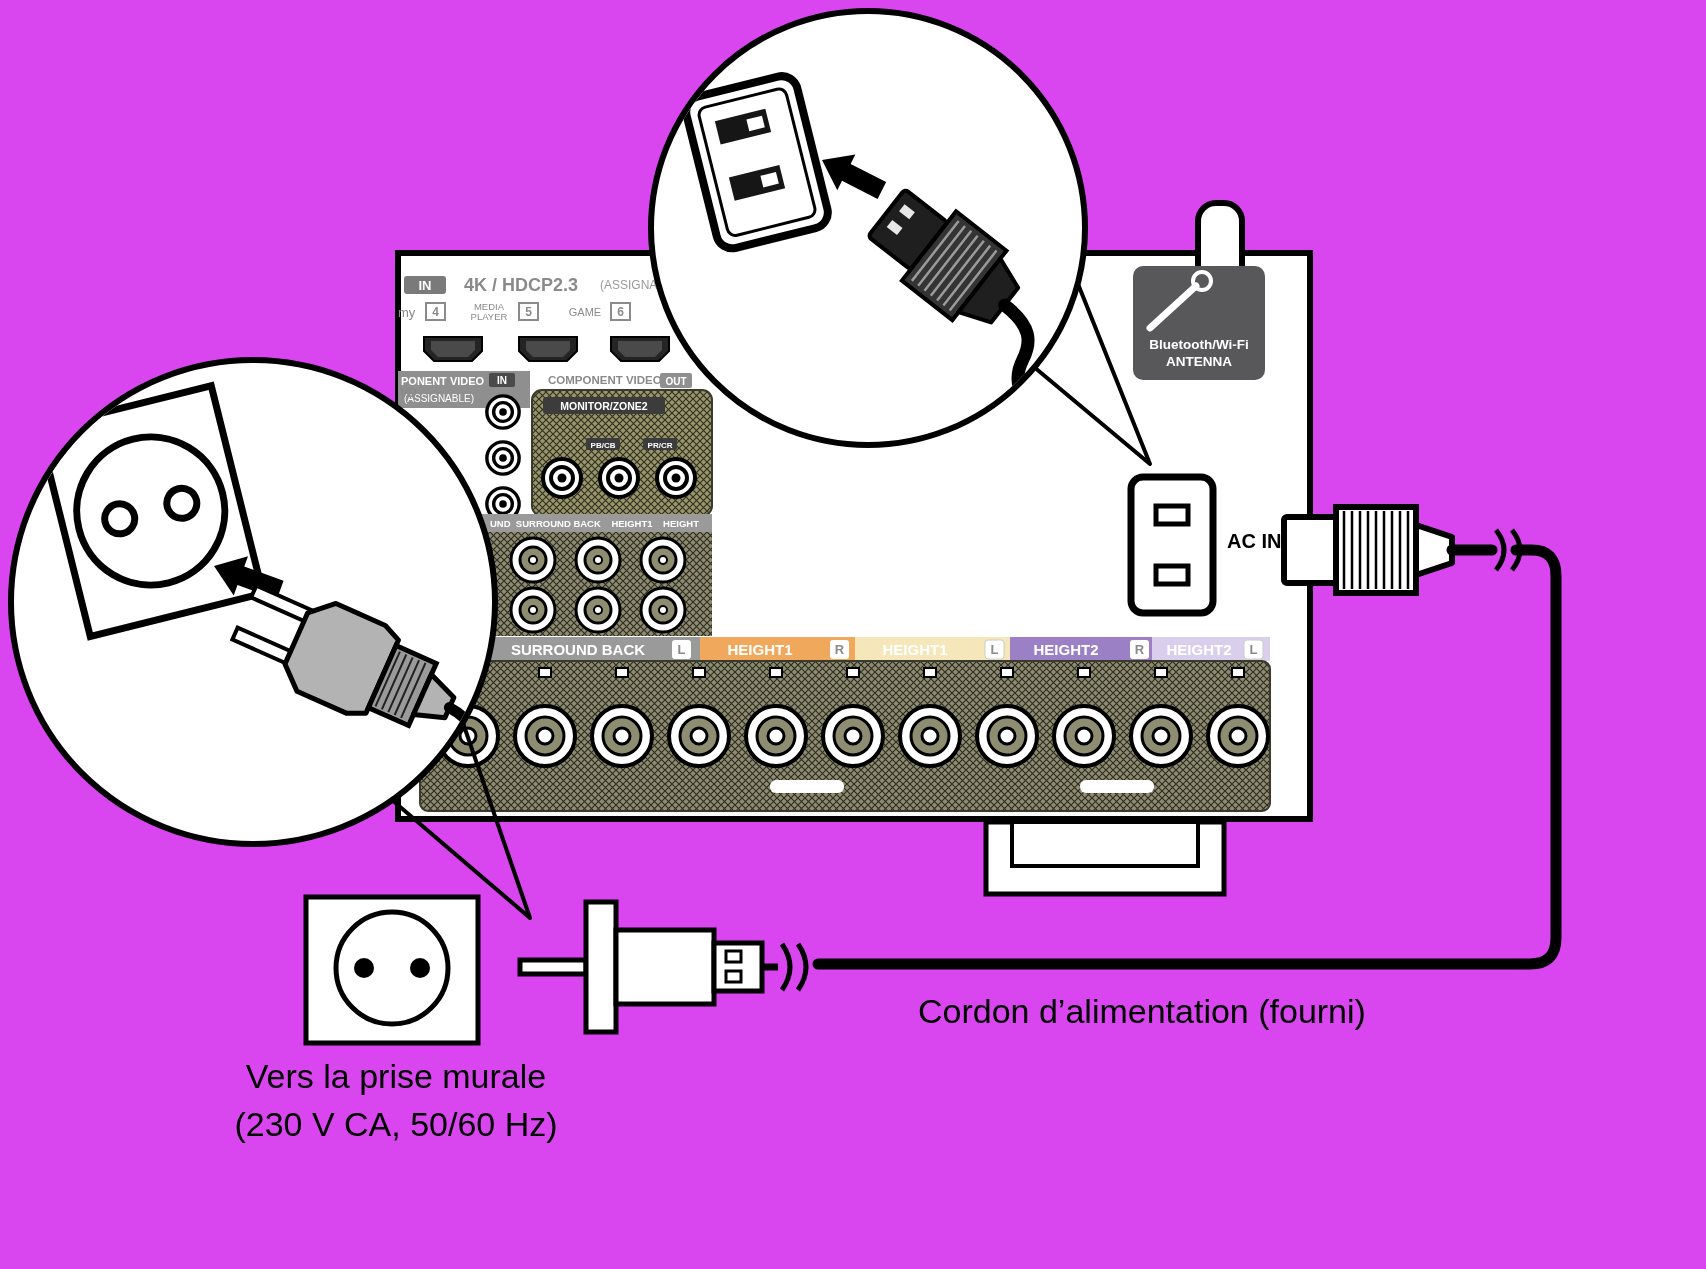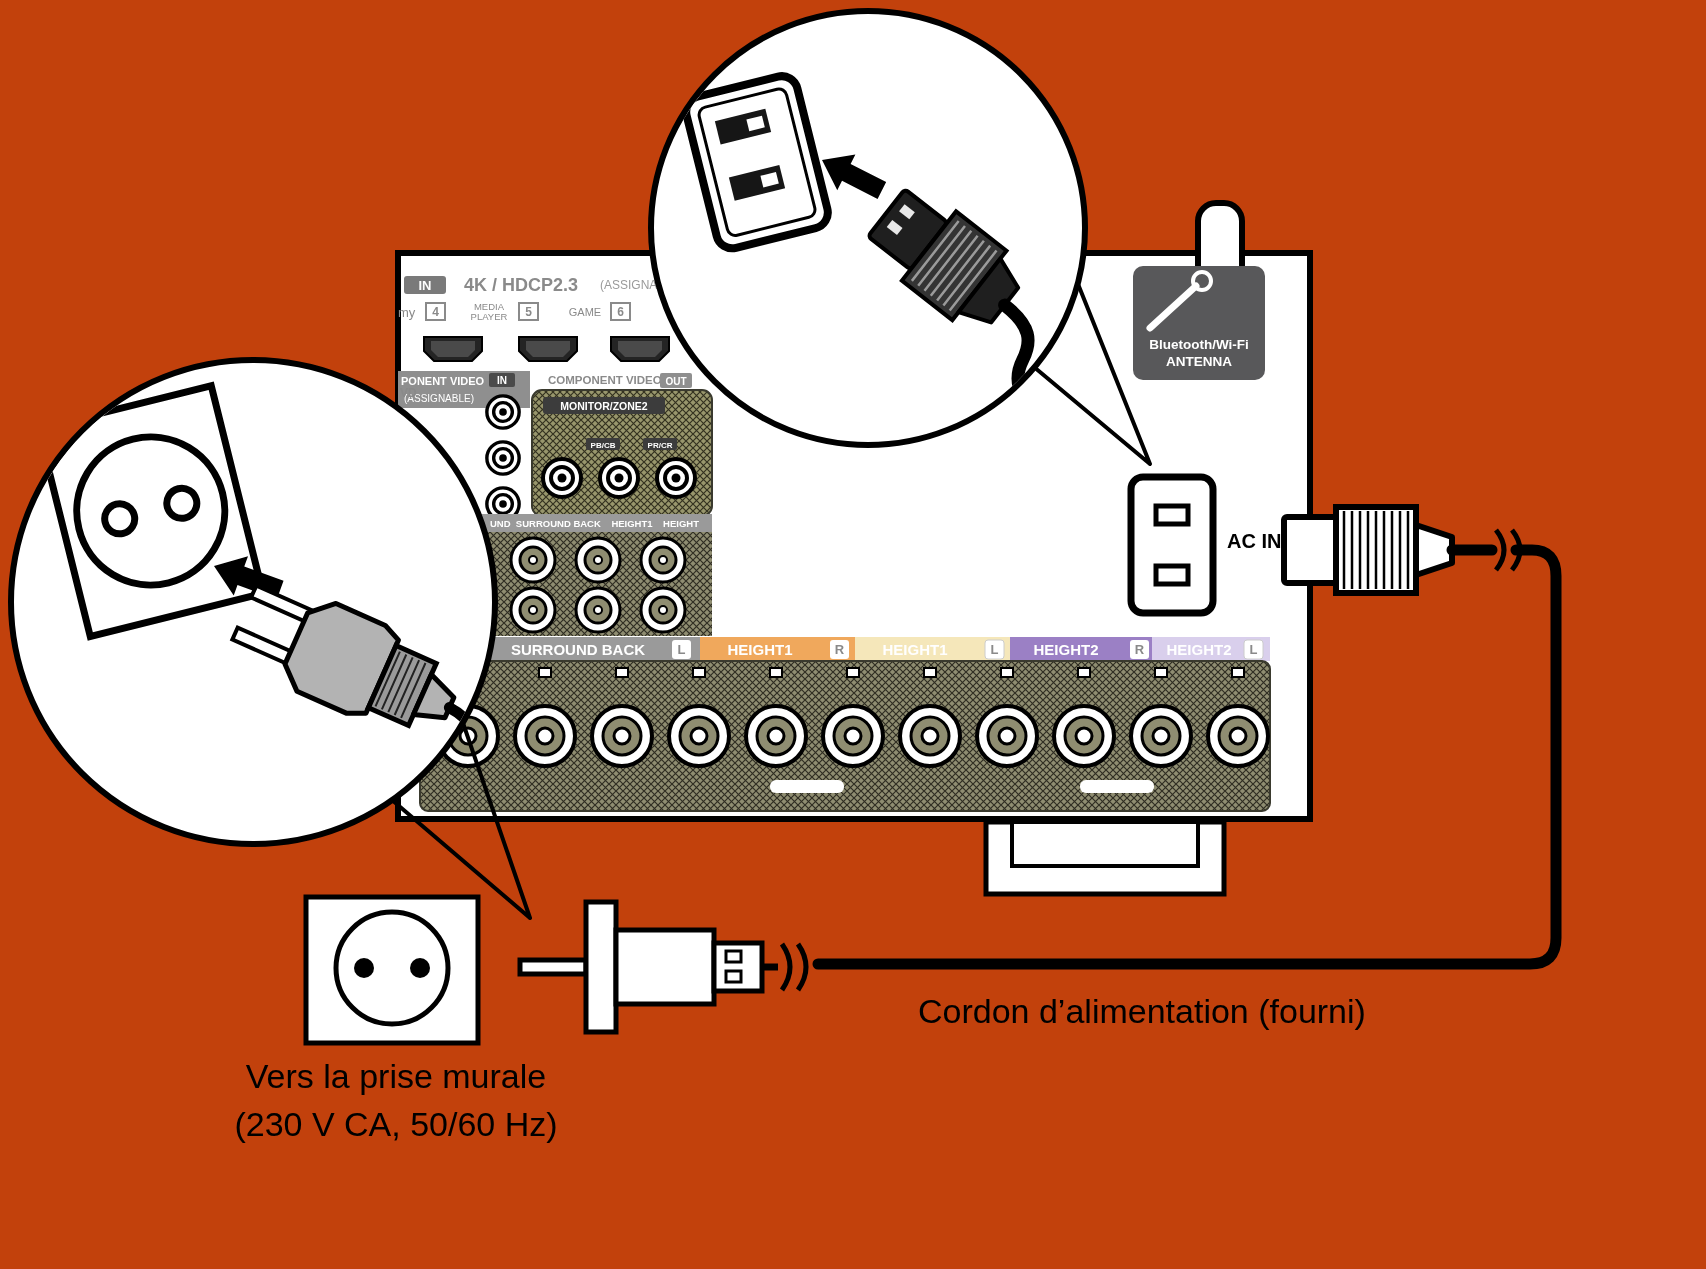--- a/index.html
+++ b/index.html
@@ -1,16 +1,16 @@
 <!DOCTYPE html>
 <html><head>
 <meta charset="utf-8">
 <style>
   html,body { margin:0; padding:0; background:#ffffff; }
-  .canvas { position:relative; width:1706px; height:1269px; background:#c2410c; overflow:hidden; }
+  .canvas { position:relative; width:1706px; height:1269px; background:#d946ef; overflow:hidden; }
   svg { display:block; }
   text { font-family:"Liberation Sans", sans-serif; }
   .b { font-weight:bold; }
   .t-gray { fill:#8a8a8a; }
   .t-gray2 { fill:#9a9a9a; }
   .t-white { fill:#ffffff; }
   .t-black { fill:#000000; }
   .pre { white-space:pre; }
 </style>
 </head>

